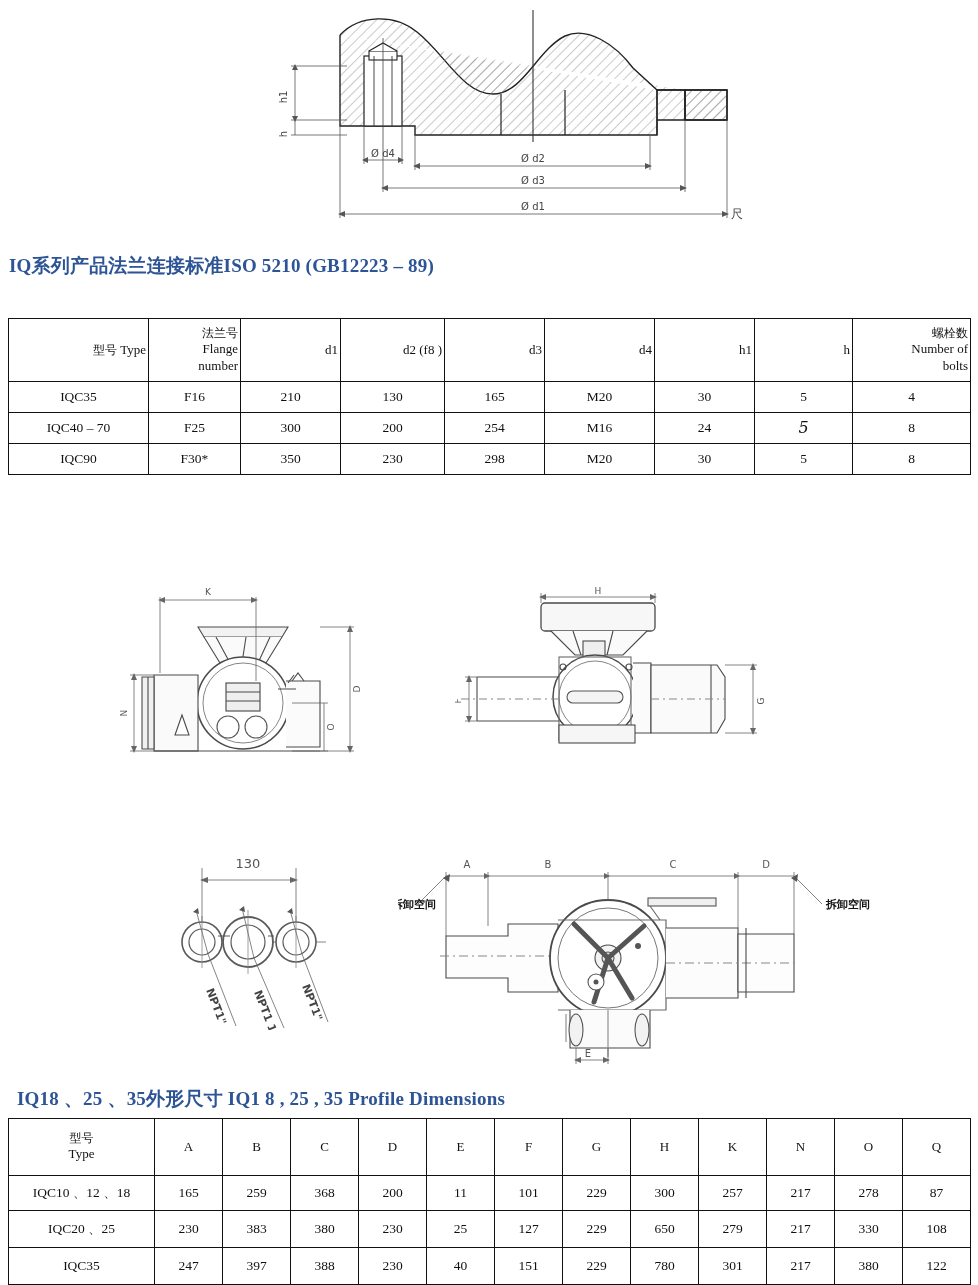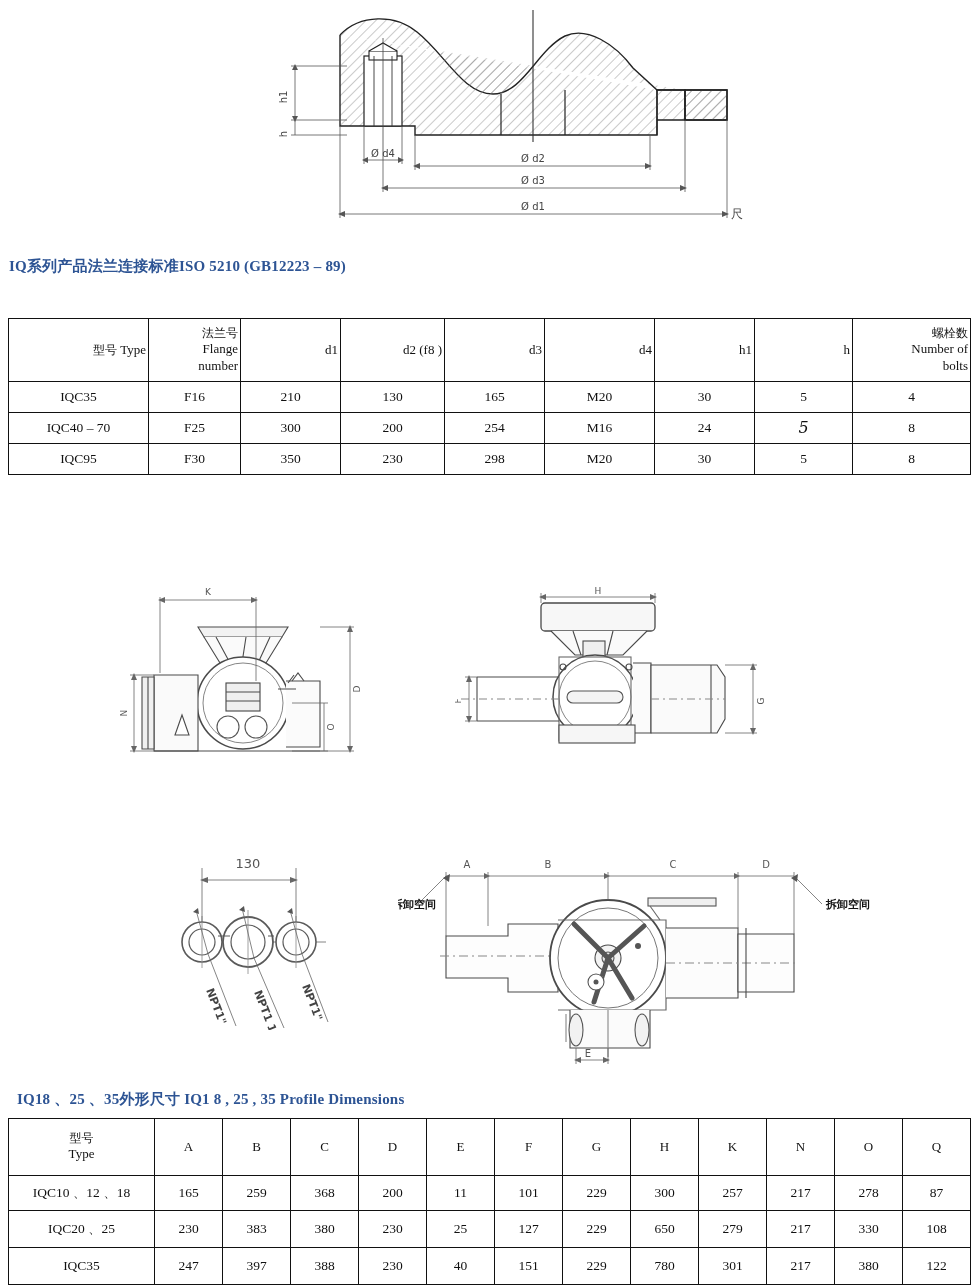--- a/index.html
+++ b/index.html
@@ -19,21 +19,21 @@
   
   .heading-block {
     position: absolute;
     left: 9px;
     color: #2d5494;
     font-family: "Liberation Serif", "DejaVu Serif", serif;
     font-weight: 700;
     letter-spacing: 0.2px;
   }
   .heading-line {
-    font-size: 15px;
+    font-size: 19px;
     line-height: 22px;
     white-space: nowrap;
   }
 
   
   .dim-table {
     position: absolute;
     border-collapse: collapse;
     background: #fff;
     font-family: "Liberation Serif", "DejaVu Serif", serif;
@@ -240,22 +240,22 @@
         <td>F25</td>
         <td>300</td>
         <td>200</td>
         <td>254</td>
         <td>M16</td>
         <td>24</td>
         <td><span class="italic-serif">5</span></td>
         <td>8</td>
       </tr>
       <tr>
-        <td>IQC95</td>
-        <td>F30</td>
+        <td>IQC90</td>
+        <td>F30*</td>
         <td>350</td>
         <td>230</td>
         <td>298</td>
         <td>M20</td>
         <td>30</td>
         <td>5</td>
         <td>8</td>
       </tr>
     </tbody>
 </table>

